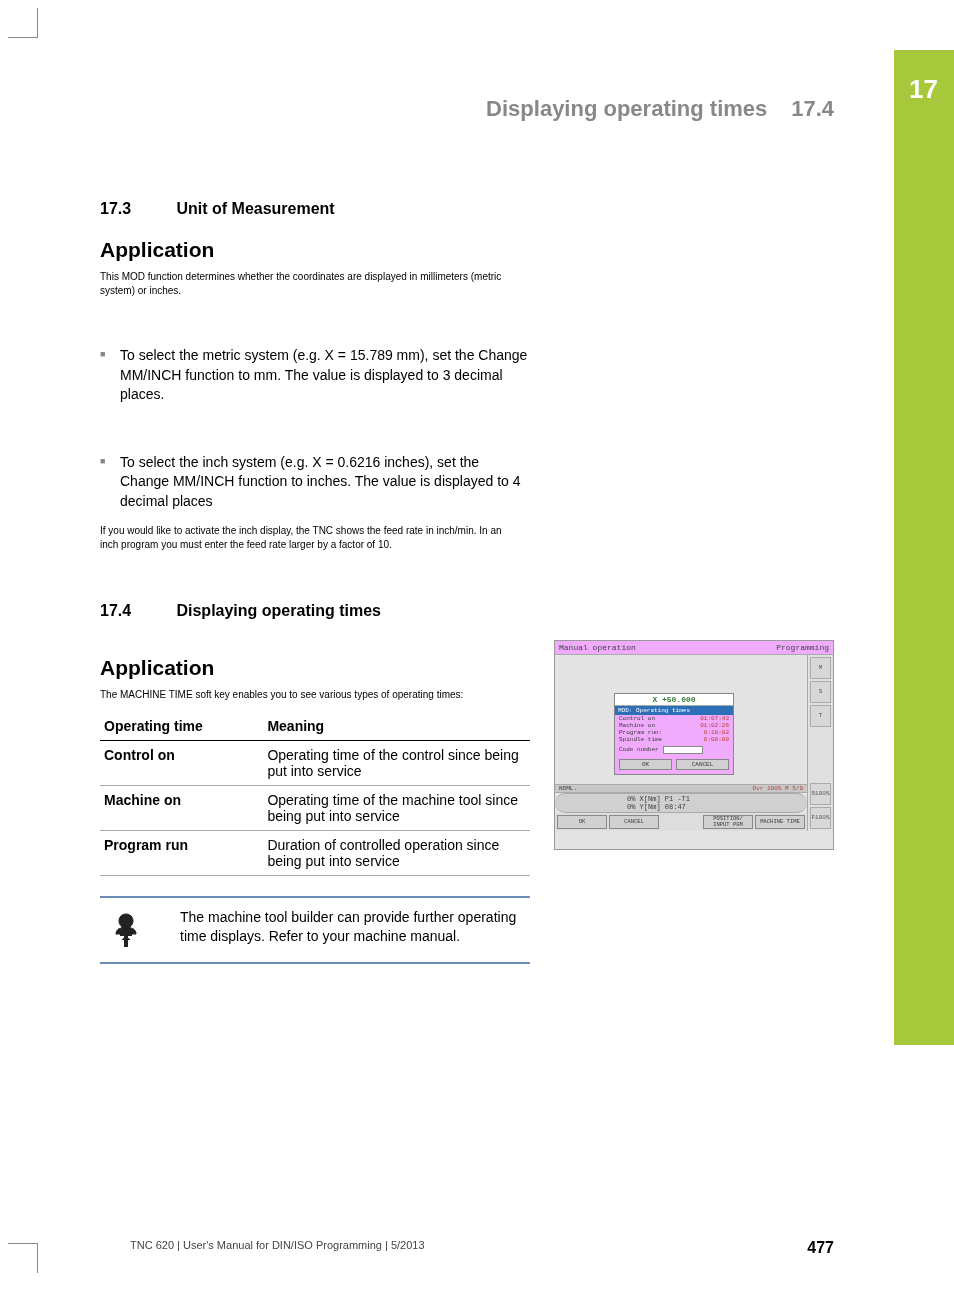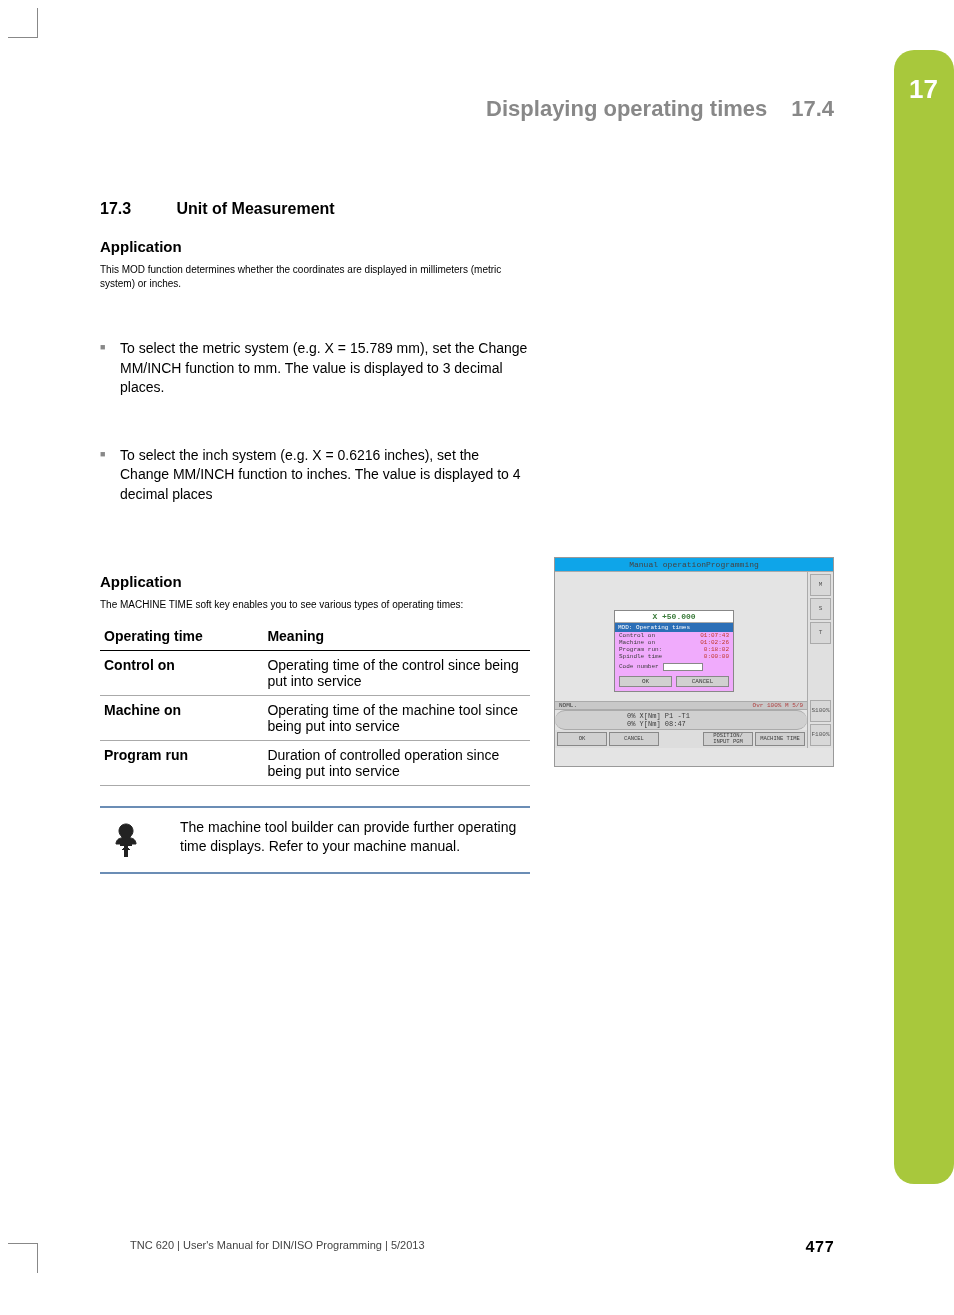--- a/index.html
+++ b/index.html
@@ -37,23 +37,22 @@
       width: 30px;
       height: 30px;
       border-right: 1px solid #888;
       border-top: 1px solid #888;
     }
     .green-tab {
       position: absolute;
       right: 0;
       top: 50px;
       width: 60px;
-      height: 1134px;
+      height: 995px;
       background: #A8C83C;
-      border-radius: 20px;
     }
     .green-tab-number {
       position: absolute;
       top: 24px;
       right: 16px;
       color: #fff;
       font-size: 26px;
       font-weight: bold;
     }
     .header-line {
@@ -82,21 +81,21 @@
     .section-heading {
       font-size: 16px;
       font-weight: bold;
       margin-bottom: 20px;
     }
     .section-number {
       display: inline-block;
       width: 72px;
     }
     .subsection-heading {
-      font-size: 15px;
+      font-size: 21px;
       font-weight: bold;
       margin-bottom: 8px;
       margin-top: 16px;
     }
     .body-text {
       font-size: 10px;
       line-height: 1.4;
       margin-bottom: 10px;
       max-width: 420px;
     }
@@ -183,26 +182,26 @@
       height: 210px;
       border: 1px solid #999;
       background: #e4e4e4;
       font-family: "Courier New", monospace;
       font-size: 7px;
       color: #3b3b3b;
       position: relative;
       overflow: hidden;
     }
     .sb-titlebar {
-      background: #0ea5e9;
+      background: #f0abfc;
       padding: 2px 4px;
       font-size: 8px;
       color: #444;
       display: flex;
-      justify-content: center;
+      justify-content: space-between;
       border-bottom: 1px solid #aaa;
     }
     .sb-body {
       display: flex;
       height: calc(100% - 32px);
     }
     .sb-main {
       flex: 1;
       position: relative;
       padding-top: 28px;
@@ -348,21 +347,20 @@
       display: flex;
       justify-content: space-between;
       align-items: flex-start;
       font-size: 11px;
       color: #444;
     }
     .footer .page-num {
       font-size: 16px;
       font-weight: bold;
       color: #000;
-      font-family: Liberation Mono, monospace;
     }
   </style>
 </head>
 <body>
 
 <div class="page-wrapper">
   <div class="crop-tl"></div>
   <div class="crop-bl"></div>
 
   <div class="green-tab">
@@ -382,23 +380,28 @@
     </h2>
 
     <h3 class="subsection-heading">Application</h3>
     <p class="body-text">This MOD function determines whether the coordinates are displayed in millimeters (metric system) or inches.</p>
 
     <ul class="bullet-list">
       <li>To select the metric system (e.g. X = 15.789 mm), set the Change MM/INCH function to mm. The value is displayed to 3 decimal places.</li>
       <li>To select the inch system (e.g. X = 0.6216 inches), set the Change MM/INCH function to inches. The value is displayed to 4 decimal places</li>
     </ul>
 
+    <p class="body-text">If you would like to activate the inch display, the TNC shows the feed rate in inch/min. In an inch program you must enter the feed rate larger by a factor of 10.</p>
 
     <div class="section-gap"></div>
 
+    <h2 class="section-heading">
+      <span class="section-number">17.4</span>
+      <span>Displaying operating times</span>
+    </h2>
 
     <div class="two-col">
       <div class="left-col">
         <h3 class="subsection-heading">Application</h3>
         <p class="body-text">The MACHINE TIME soft key enables you to see various types of operating times:</p>
 
         <table class="op-table">
           <thead>
             <tr>
               <th>Operating time</th>

